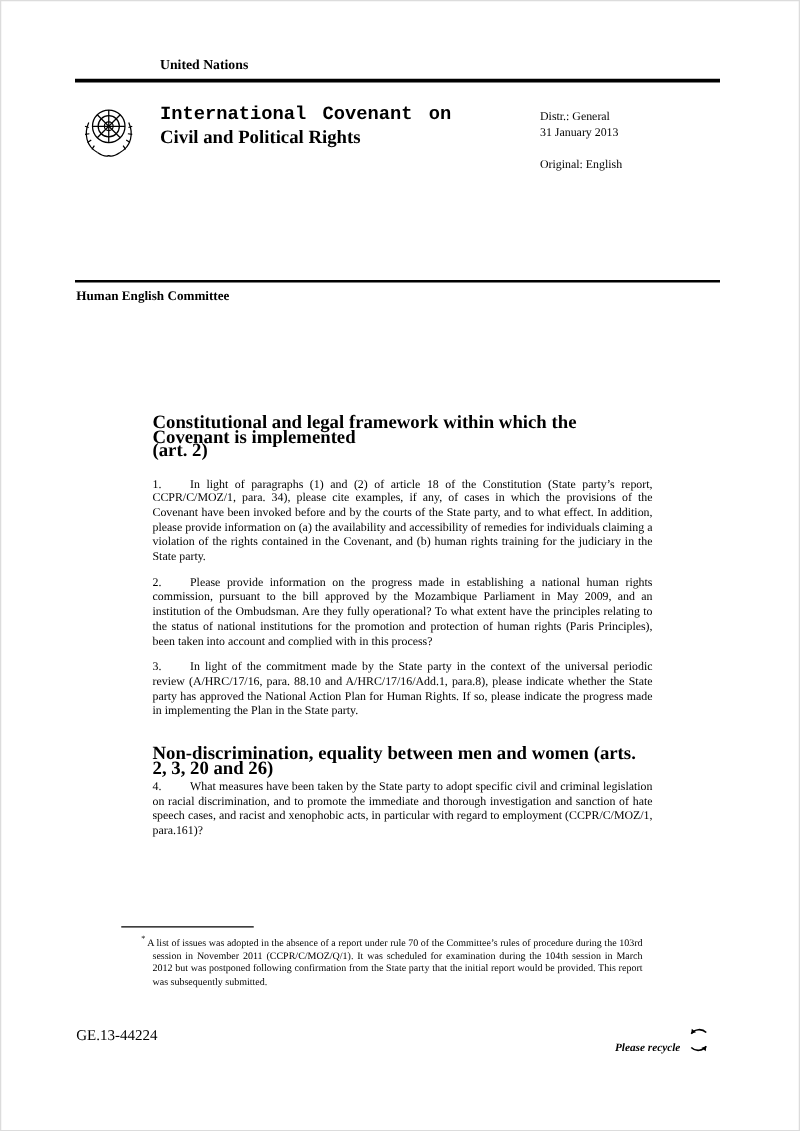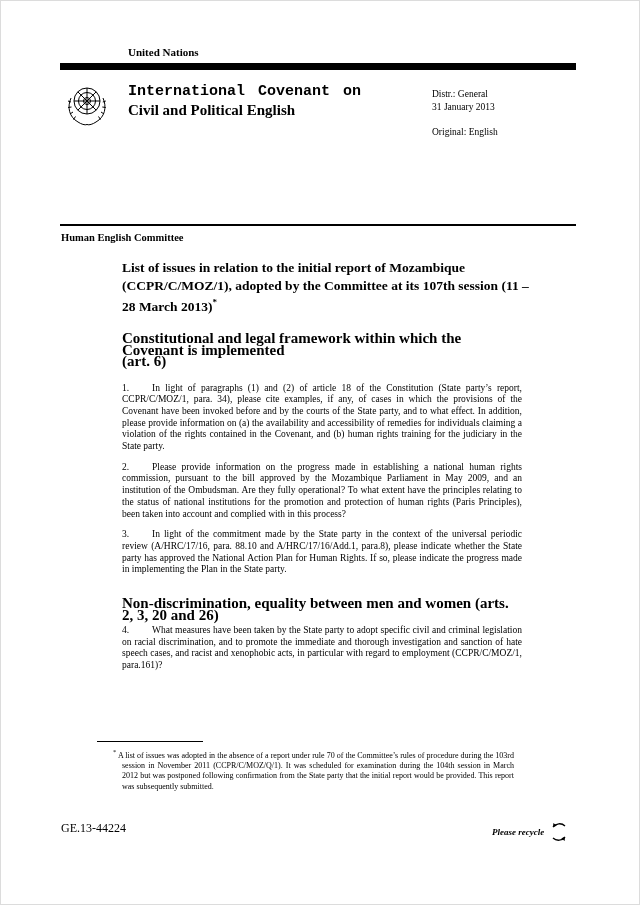--- a/index.html
+++ b/index.html
@@ -10,21 +10,21 @@
     color:#000;
     position:relative;
     overflow:hidden;
   }
   .page { position:absolute; inset:0; background:#fff; box-shadow: inset 0 0 0 1px #dcdcdc; }
 
   
   .top-row {
     position:absolute; left:60px; top:46px; width:516px;
     display:flex; justify-content:space-between; align-items:flex-end;
-    border-bottom:7px solid #000000; padding-bottom:5px;
+    border-bottom:3px solid #000000; padding-bottom:5px;
   }
   .org { font-weight:bold; font-size:11px; margin-left:68px; }
   .symbol { white-space:nowrap; }
   .symbol-large { font-size:19px; letter-spacing:0.5px; }
   .symbol-small { font-size:9.5px; }
 
   
   .emblem { position:absolute; left:63px; top:82px; width:48px; height:50px; }
   .covenant { position:absolute; left:128px; top:83px; font-weight:bold; font-size:15px; line-height:18px; }
   .cov-line { display:block; }
@@ -52,21 +52,21 @@
   .fn-rule { position:absolute; left:97px; top:741px; width:106px; border-top:1px solid #000; }
   .footnote {
     position:absolute; left:113px; top:747px; width:392px;
     font-size:8px; line-height:10.3px; text-align:justify;
     padding-left:9px; text-indent:-9px;
   }
   .footnote sup { font-size:6.5px; }
 
   
   .ge { position:absolute; left:61px; top:821px; font-size:12px; }
-  .recycle { position:absolute; left:492px; top:821px; display:flex; align-items:center; gap:3px; }
+  .recycle { position:absolute; left:492px; top:821px; display:flex; align-items:flex-end; gap:3px; }
   .recycle-label { font-weight:bold; font-style:italic; font-size:9px; }
   .recycle-icon { display:inline-block; width:24px; height:22px; }
 </style>
 </head>
 <body>
 
 <div class="page">
 
   <div class="top-row">
     <span class="org">United Nations</span>
@@ -85,39 +85,38 @@
         <path d="M8,16 C4,25 6,35 15,40"></path>
         <path d="M40,16 C44,25 42,35 33,40"></path>
         <path d="M15,40 C18,42 22,43.5 24,42.5 C26,43.5 30,42 33,40"></path>
         <path d="M8,20 l-3,-1 M8.5,25 l-3.5,0.5 M10,30 l-3,2 M12.5,34.5 l-2,3 M39.8,20 l3,-1 M39.3,25 l3.5,0.5 M38,30 l3,2 M35.5,34.5 l2,3"></path>
       </g>
     </svg>
   </div>
 
   <div class="covenant">
     <span class="cov-line first">International Covenant on</span>
-    <span class="cov-line">Civil and Political English</span>
+    <span class="cov-line">Civil and Political Rights</span>
   </div>
 
   <div class="distr">
     <div>Distr.: General</div>
     <div>31 January 2013</div>
     <div class="original">Original: English</div>
   </div>
 
   <div class="thick-rule"></div>
   <div class="committee">Human English Committee</div>
 
-  <div class="doc-title"><span>List of issues in relation to the initial report of Mozambique (CCPR/C/MOZ/1), adopted by the Committee at its 107th session (11 – 28 March 2013)</span><sup>*</sup></div>
 
   <div class="content">
 
     <div class="sect-heading">
       <span class="hline">Constitutional and legal framework within which the Covenant is implemented</span>
-      <span class="hline">(art. 6)</span>
+      <span class="hline">(art. 2)</span>
     </div>
 
     <p class="para"><span class="pnum">1.</span><span>In light of paragraphs (1) and (2) of article 18 of the Constitution (State party’s report, CCPR/C/MOZ/1, para. 34), please cite examples, if any, of cases in which the provisions of the Covenant have been invoked before and by the courts of the State party, and to what effect. In addition, please provide information on (a) the availability and accessibility of remedies for individuals claiming a violation of the rights contained in the Covenant, and (b) human rights training for the judiciary in the State party.</span></p>
 
     <p class="para"><span class="pnum">2.</span><span>Please provide information on the progress made in establishing a national human rights commission, pursuant to the bill approved by the Mozambique Parliament in May 2009, and an institution of the Ombudsman. Are they fully operational? To what extent have the principles relating to the status of national institutions for the promotion and protection of human rights (Paris Principles), been taken into account and complied with in this process?</span></p>
 
     <p class="para"><span class="pnum">3.</span><span>In light of the commitment made by the State party in the context of the universal periodic review (A/HRC/17/16, para. 88.10 and A/HRC/17/16/Add.1, para.8), please indicate whether the State party has approved the National Action Plan for Human Rights. If so, please indicate the progress made in implementing the Plan in the State party.</span></p>
 
     <div class="sect-heading second">
       <span class="hline">Non-discrimination, equality between men and women (arts. 2, 3, 20 and 26)</span>

